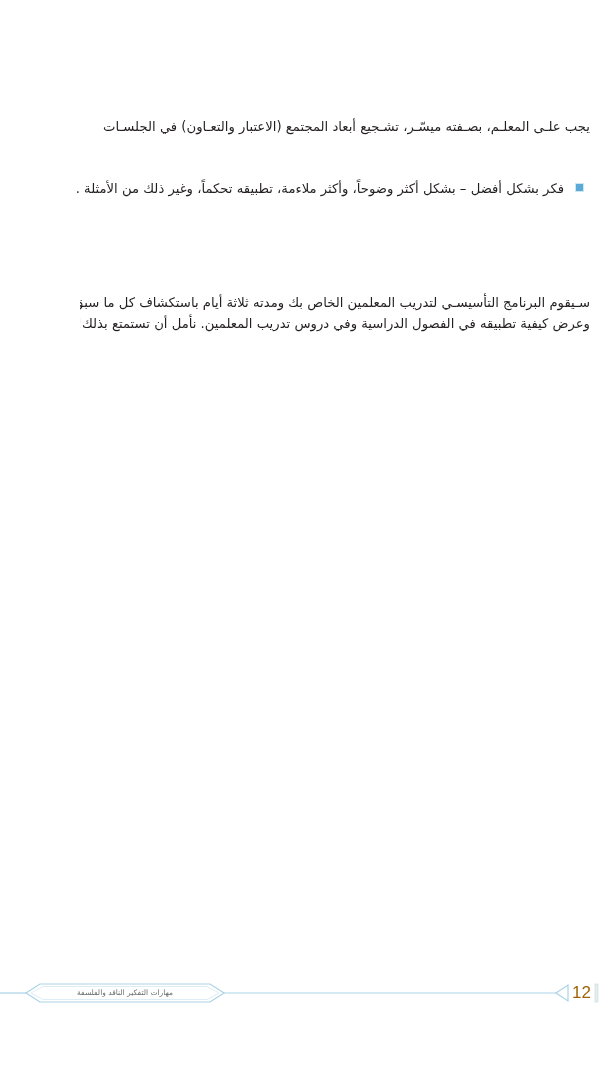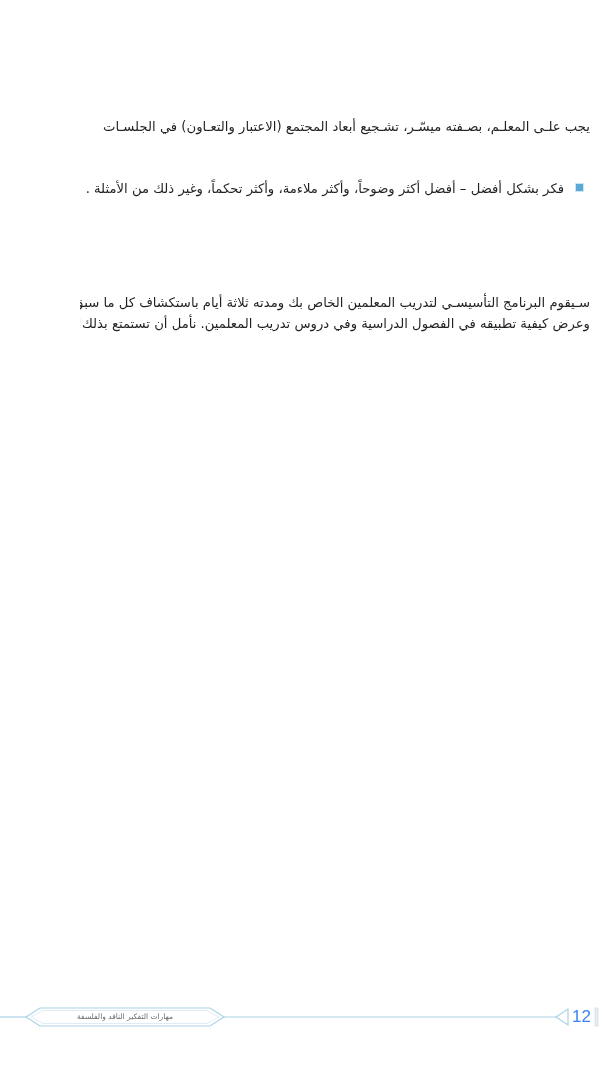--- a/index.html
+++ b/index.html
@@ -65,21 +65,21 @@
       width: 7px;
       height: 7px;
       background: #5aa9d6;
       box-shadow: 0 0 0 1px #cfe6f3;
     }
 
     
     .footer {
       position: absolute;
       left: 0;
-      top: 1004px;
+      top: 980px;
       width: 600px;
       height: 28px;
     }
     .footer svg { position: absolute; left: 0; top: 0; }
     .footer-label {
       position: absolute;
       left: 40px;
       top: 6px;
       width: 170px;
       text-align: center;
@@ -88,37 +88,37 @@
       color: #6b6b6b;
       line-height: 14px;
     }
     .page-number {
       position: absolute;
       left: 572px;
       top: 2px;
       font-family: "Liberation Sans", sans-serif;
       font-size: 17px;
       line-height: 22px;
-      color: #3b82f6;
+      color: #a16207;
       text-align: right;
     }
   </style>
 </head>
 <body>
 
 <div class="page">
 
   <p class="para" id="para-intro">
     <span class="line">يجب علـى المعلـم، بصـفته ميسّـر، تشـجيع أبعاد المجتمع (الاعتبار والتعـاون) في الجلسـات</span>
   </p>
 
   <ul class="bullets">
     <li>
       <span class="bullet-square"></span>
-      <span>فكر بشكل أفضل – أفضل أكثر وضوحاً، وأكثر ملاءمة، وأكثر تحكماً، وغير ذلك من الأمثلة .</span>
+      <span>فكر بشكل أفضل – بشكل أكثر وضوحاً، وأكثر ملاءمة، تطبيقه تحكماً، وغير ذلك من الأمثلة .</span>
     </li>
   </ul>
 
   <p class="para" id="para-closing">
     <span class="line">سـيقوم البرنامج التأسيسـي لتدريب المعلمين الخاص بك ومدته ثلاثة أيام باستكشاف كل ما سبق</span>
     <span class="line">وعرض كيفية تطبيقه في الفصول الدراسية وفي دروس تدريب المعلمين.  نأمل أن تستمتع بذلك!</span>
   </p>
 
   <div class="footer">
     <svg width="600" height="28" viewBox="0 0 600 28">

